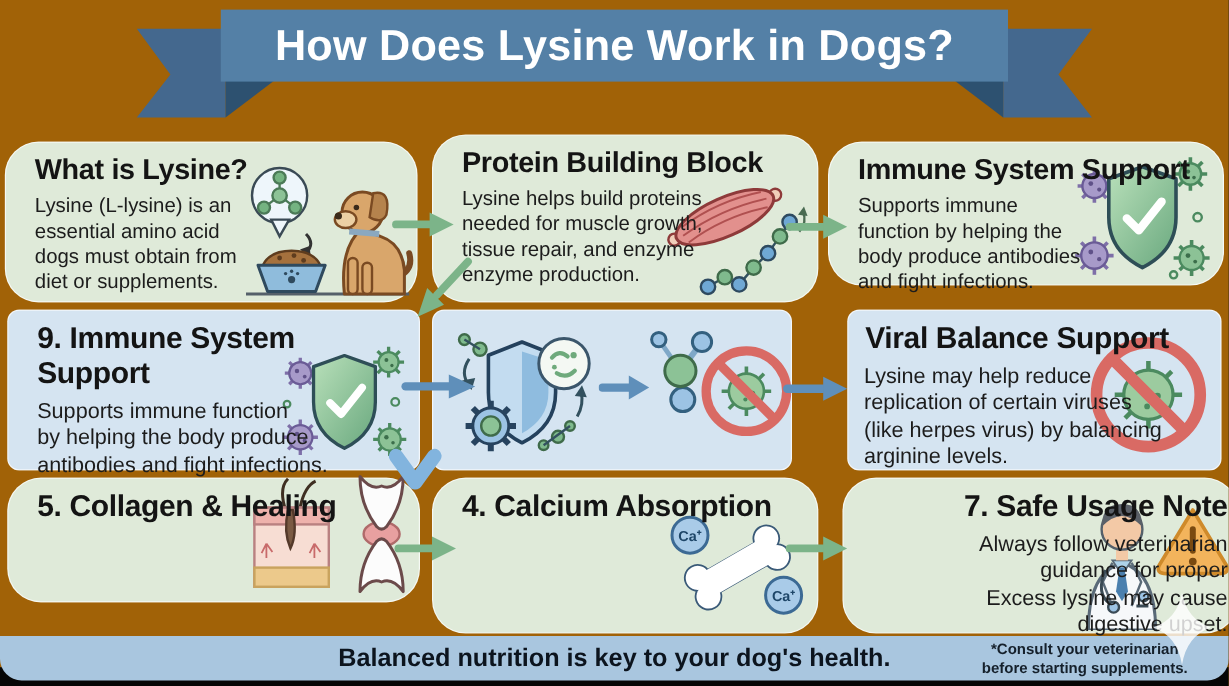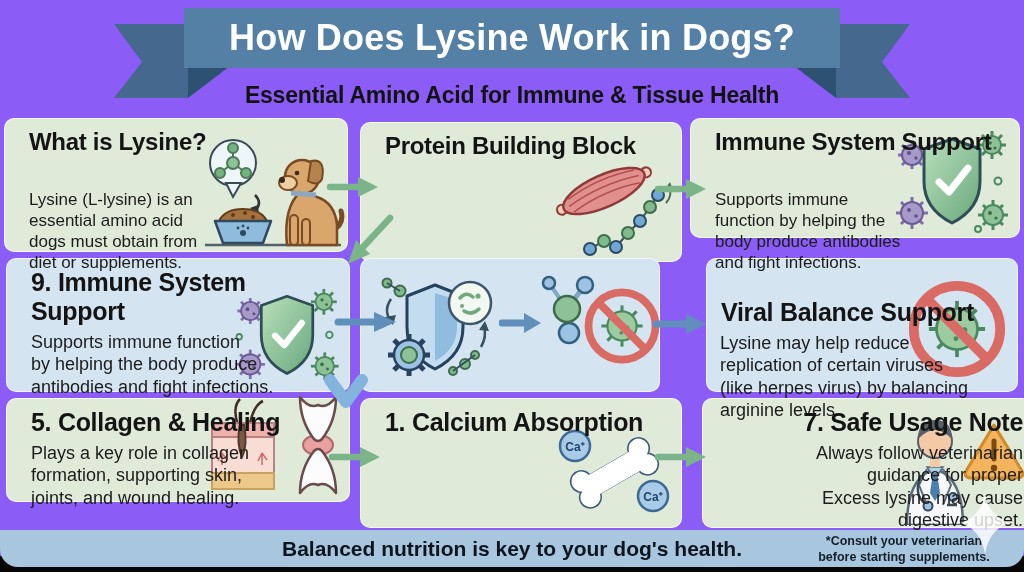--- a/index.html
+++ b/index.html
@@ -1,35 +1,35 @@
 <!DOCTYPE html>
 <html><head>
 <meta charset="utf-8">
 <style>
   html,body{margin:0;padding:0;background:#222;}
-  #canvas{position:relative;width:1024px;height:572px;background:#8b5cf6;overflow:hidden;
+  #canvas{position:relative;width:1024px;height:572px;background:#a16207;overflow:hidden;
     font-family:"Liberation Sans",sans-serif;}
   
   #ribbon{position:absolute;left:88px;top:6px;}
   #main-title{position:absolute;left:184px;top:8px;width:656px;height:60px;line-height:60px;
     text-align:center;color:#fff;font-size:36px;font-weight:800;letter-spacing:.2px;}
   #subtitle{position:absolute;left:0;top:82px;width:1024px;text-align:center;
     color:#121212;font-size:23px;font-weight:800;letter-spacing:-.2px;}
   
   .panel{position:absolute;border-radius:10px;border:1.5px solid rgba(255,255,255,.7);
     box-sizing:border-box;}
-  .green{background:#dfead9;}
+  .green{background:#dfead9;border-radius:28px;}
   .blue{background:#d5e4f1;}
   .ptitle{margin:0;padding:9px 8px 0 24px;color:#141414;font-weight:800;letter-spacing:-.3px;
     position:relative;z-index:2;}
   .t24{font-size:24px;}
   .t25{font-size:25px;}
   .pbody{margin:0;padding:5px 8px 0 24px;color:#1c1c1c;font-weight:500;line-height:1.24;
     white-space:pre-line;position:relative;z-index:2;}
-  .b17{font-size:17px;margin-top:28px;}
+  .b17{font-size:17px;}
   .b18{font-size:18px;}
   .icon{position:absolute;z-index:1;}
   
   .arrow{position:absolute;z-index:3;}
   
   #footer-black{position:absolute;left:0;top:556px;width:1024px;height:16px;background:#060606;}
   #footer-bar{position:absolute;left:0;top:530px;width:1024px;height:37px;background:#a9c6df;
     border-radius:0 0 18px 18px;}
   #footer-message{position:absolute;left:0;top:530px;width:1024px;height:37px;line-height:37px;
     text-align:center;color:#0c141e;font-size:21px;font-weight:800;}
@@ -43,21 +43,20 @@
 <div id="canvas">
 
   <svg id="ribbon" width="848" height="98" viewBox="0 0 848 98">
     <polygon points="100,18 26,18 54,56 26,92 100,92" fill="#44688e"></polygon>
     <polygon points="748,18 822,18 794,56 822,92 748,92" fill="#44688e"></polygon>
     <polygon points="100,92 100,60 142,60" fill="#2d5170"></polygon>
     <polygon points="748,92 748,60 706,60" fill="#2d5170"></polygon>
     <rect x="96" y="2" width="656" height="60" fill="#5480a6"></rect>
   </svg>
   <div id="main-title">How Does Lysine Work in Dogs?</div>
-  <div id="subtitle">Essential Amino Acid for Immune &amp; Tissue Health</div>
 
   <section class="panel green" style="left:4px;top:118px;width:344px;height:134px;">
     <h2 class="ptitle t24">What is Lysine?</h2>
     <p class="pbody b17">Lysine (L-lysine) is an
 essential amino acid
 dogs must obtain from
 diet or supplements.</p>
     <svg class="icon" style="right:2px;bottom:2px;" width="150" height="112" viewBox="0 0 150 112">
       <circle cx="38" cy="26" r="23" fill="#eef6fb" stroke="#3a4a55" stroke-width="2"></circle>
       <polygon points="31,46 46,46 38,60" fill="#eef6fb" stroke="#3a4a55" stroke-width="2"></polygon>
@@ -87,22 +86,26 @@
       <rect x="107" y="82" width="8" height="26" rx="4" fill="#d9a66b" stroke="#7a4a22" stroke-width="2"></rect>
       <circle cx="107" cy="40" r="17" fill="#d9a66b" stroke="#7a4a22" stroke-width="2.5"></circle>
       <path d="M116,24 Q131,21 127,42 Q123,50 113,44 Z" fill="#b5834d" stroke="#7a4a22" stroke-width="2"></path>
       <ellipse cx="93" cy="46" rx="9" ry="7" fill="#ecd0a4" stroke="#7a4a22" stroke-width="2"></ellipse>
       <circle cx="87" cy="43" r="3" fill="#3a2a1a"></circle>
       <circle cx="102" cy="36" r="2.3" fill="#3a2a1a"></circle>
       <line x1="96" y1="56" x2="121" y2="58" stroke="#8aa8c0" stroke-width="5"></line>
     </svg>
   </section>
 
-  <section class="panel green" style="left:360px;top:122px;width:322px;height:140px;">
+  <section class="panel green" style="left:360px;top:112px;width:322px;height:140px;">
     <h2 class="ptitle t24">Protein Building Block</h2>
+    <p class="pbody b17">Lysine helps build proteins
+needed for muscle growth,
+tissue repair, and enzyme
+enzyme production.</p>
     <svg class="icon" style="right:0px;bottom:4px;" width="135" height="100" viewBox="0 0 135 100">
       <g transform="rotate(-24 58 34)">
         <circle cx="12" cy="34" r="5" fill="#f0cdb9" stroke="#8e3a3a" stroke-width="2"></circle>
         <circle cx="104" cy="34" r="5" fill="#f0cdb9" stroke="#8e3a3a" stroke-width="2"></circle>
         <ellipse cx="58" cy="34" rx="44" ry="16" fill="#e2908d" stroke="#8e3a3a" stroke-width="2.5"></ellipse>
         <path d="M22,27 Q58,19 94,27" fill="none" stroke="#b05050" stroke-width="1.6"></path>
         <path d="M20,34 Q58,26 96,34" fill="none" stroke="#b05050" stroke-width="1.6"></path>
         <path d="M22,41 Q58,33 94,41" fill="none" stroke="#b05050" stroke-width="1.6"></path>
       </g>
       <polyline points="44,92 58,84 70,90 82,76 94,64 104,50 112,38" fill="none" stroke="#33515f" stroke-width="2"></polyline>
@@ -279,61 +282,58 @@
       <circle cx="50" cy="50" r="17" fill="#9ccb9f" stroke="#4b8a5f" stroke-width="2.5"></circle>
       <circle cx="45" cy="46" r="3" fill="#4b8a5f"></circle>
         <circle cx="56" cy="52" r="2.5" fill="#4b8a5f"></circle>
         <circle cx="49" cy="58" r="2" fill="#4b8a5f"></circle>
       <circle cx="50" cy="50" r="39" fill="none" stroke="#d96a64" stroke-width="9"></circle>
       <line x1="23" y1="23" x2="77" y2="77" stroke="#d96a64" stroke-width="9" stroke-linecap="round"></line>
     </svg>
   </section>
 
   <section class="panel blue" style="left:706px;top:258px;width:312px;height:134px;">
-    <h2 class="ptitle t25" style="padding-left:14px;margin-top:30px;">Viral Balance Support</h2>
+    <h2 class="ptitle t25" style="padding-left:14px;">Viral Balance Support</h2>
     <p class="pbody b18" style="padding-left:13px;">Lysine may help reduce
 replication of certain viruses
 (like herpes virus) by balancing
 arginine levels.</p>
     <svg class="icon" style="right:6px;top:16px;" width="108" height="108" viewBox="0 0 100 100">
       <line x1="24" y1="50" x2="76" y2="50" stroke="#4b8a5f" stroke-width="3.5"></line>
       <line x1="50" y1="24" x2="50" y2="76" stroke="#4b8a5f" stroke-width="3.5"></line>
       <line x1="32" y1="32" x2="68" y2="68" stroke="#4b8a5f" stroke-width="3.5"></line>
       <line x1="68" y1="32" x2="32" y2="68" stroke="#4b8a5f" stroke-width="3.5"></line>
       <circle cx="50" cy="50" r="19" fill="#9ccb9f" stroke="#4b8a5f" stroke-width="2.5"></circle>
       <circle cx="44" cy="45" r="3.2" fill="#4b8a5f"></circle>
         <circle cx="57" cy="51" r="2.6" fill="#4b8a5f"></circle>
         <circle cx="49" cy="59" r="2.2" fill="#4b8a5f"></circle>
       <circle cx="50" cy="50" r="40" fill="none" stroke="#d96a64" stroke-width="9"></circle>
       <line x1="22" y1="22" x2="78" y2="78" stroke="#d96a64" stroke-width="9" stroke-linecap="round"></line>
     </svg>
   </section>
 
   <section class="panel green" style="left:6px;top:398px;width:344px;height:104px;">
     <h2 class="ptitle t25">5. Collagen &amp; Healing</h2>
-    <p class="pbody b18">Plays a key role in collagen
-formation, supporting skin,
-joints, and wound healing.</p>
     <svg class="icon" style="right:4px;bottom:6px;" width="135" height="100" viewBox="0 0 135 100">
       <path d="M28,30 Q22,12 30,4" fill="none" stroke="#3f2f22" stroke-width="2.5"></path>
       <path d="M40,28 Q44,10 53,6" fill="none" stroke="#3f2f22" stroke-width="2.5"></path>
       <rect x="2" y="28" width="62" height="66" fill="#f7ddd3" stroke="#b98181" stroke-width="2"></rect>
       <rect x="2" y="28" width="62" height="14" fill="#eeb2ac" stroke="#b98181" stroke-width="2"></rect>
       <rect x="2" y="78" width="62" height="16" fill="#ecc98b" stroke="#c9a35e" stroke-width="2"></rect>
       <path d="M30,30 Q26,48 32,62 Q38,50 34,30 Z" fill="#7a5a43" stroke="#54392a" stroke-width="2"></path>
       <path d="M12,58 l-4,8 m4,-8 l5,7 m-5,-7 l0,12" stroke="#c86a6a" stroke-width="1.5" fill="none"></path>
       <path d="M52,58 l-4,8 m4,-8 l5,7 m-5,-7 l0,12" stroke="#c86a6a" stroke-width="1.5" fill="none"></path>
       <ellipse cx="108" cy="50" rx="15" ry="10" fill="#e8a0a0" stroke="#b06a6a" stroke-width="2"></ellipse>
       <path d="M90,2 Q99,14 108,10 Q117,14 126,2 Q126,26 112,44 Q108,48 104,44 Q90,26 90,2 Z" fill="#fcfcfc" stroke="#6b4a4a" stroke-width="2.5" stroke-linejoin="round"></path>
       <path d="M90,98 Q99,86 108,90 Q117,86 126,98 Q126,74 112,56 Q108,52 104,56 Q90,74 90,98 Z" fill="#fcfcfc" stroke="#6b4a4a" stroke-width="2.5" stroke-linejoin="round"></path>
     </svg>
   </section>
 
   <section class="panel green" style="left:360px;top:398px;width:322px;height:130px;">
-    <h2 class="ptitle t25">1. Calcium Absorption</h2>
+    <h2 class="ptitle t25">4. Calcium Absorption</h2>
     <svg class="icon" style="right:2px;bottom:8px;" width="130" height="95" viewBox="0 0 130 95">
       <g transform="rotate(-30 65 48)">
         <circle cx="32" cy="40" r="10" fill="#fff" stroke="#3a5a78" stroke-width="3"></circle>
         <circle cx="32" cy="58" r="10" fill="#fff" stroke="#3a5a78" stroke-width="3"></circle>
         <circle cx="98" cy="40" r="10" fill="#fff" stroke="#3a5a78" stroke-width="3"></circle>
         <circle cx="98" cy="58" r="10" fill="#fff" stroke="#3a5a78" stroke-width="3"></circle>
         <rect x="32" y="39" width="66" height="20" fill="#fff" stroke="#3a5a78" stroke-width="3"></rect>
         <circle cx="32" cy="40" r="10" fill="#fff"></circle>
           <circle cx="32" cy="58" r="10" fill="#fff"></circle>
         <circle cx="98" cy="40" r="10" fill="#fff"></circle>

